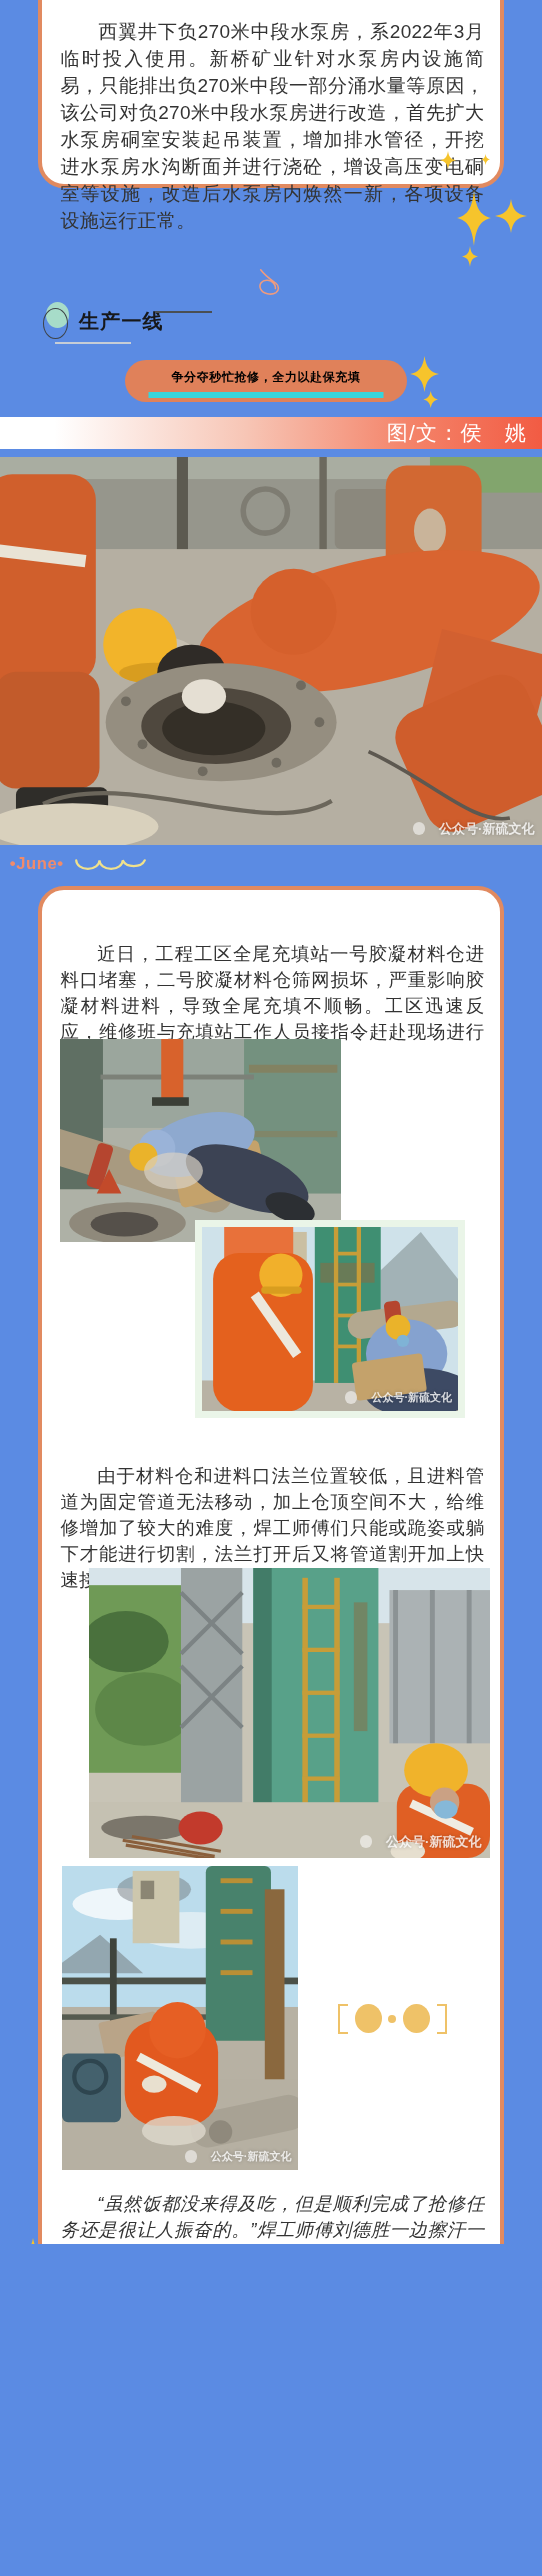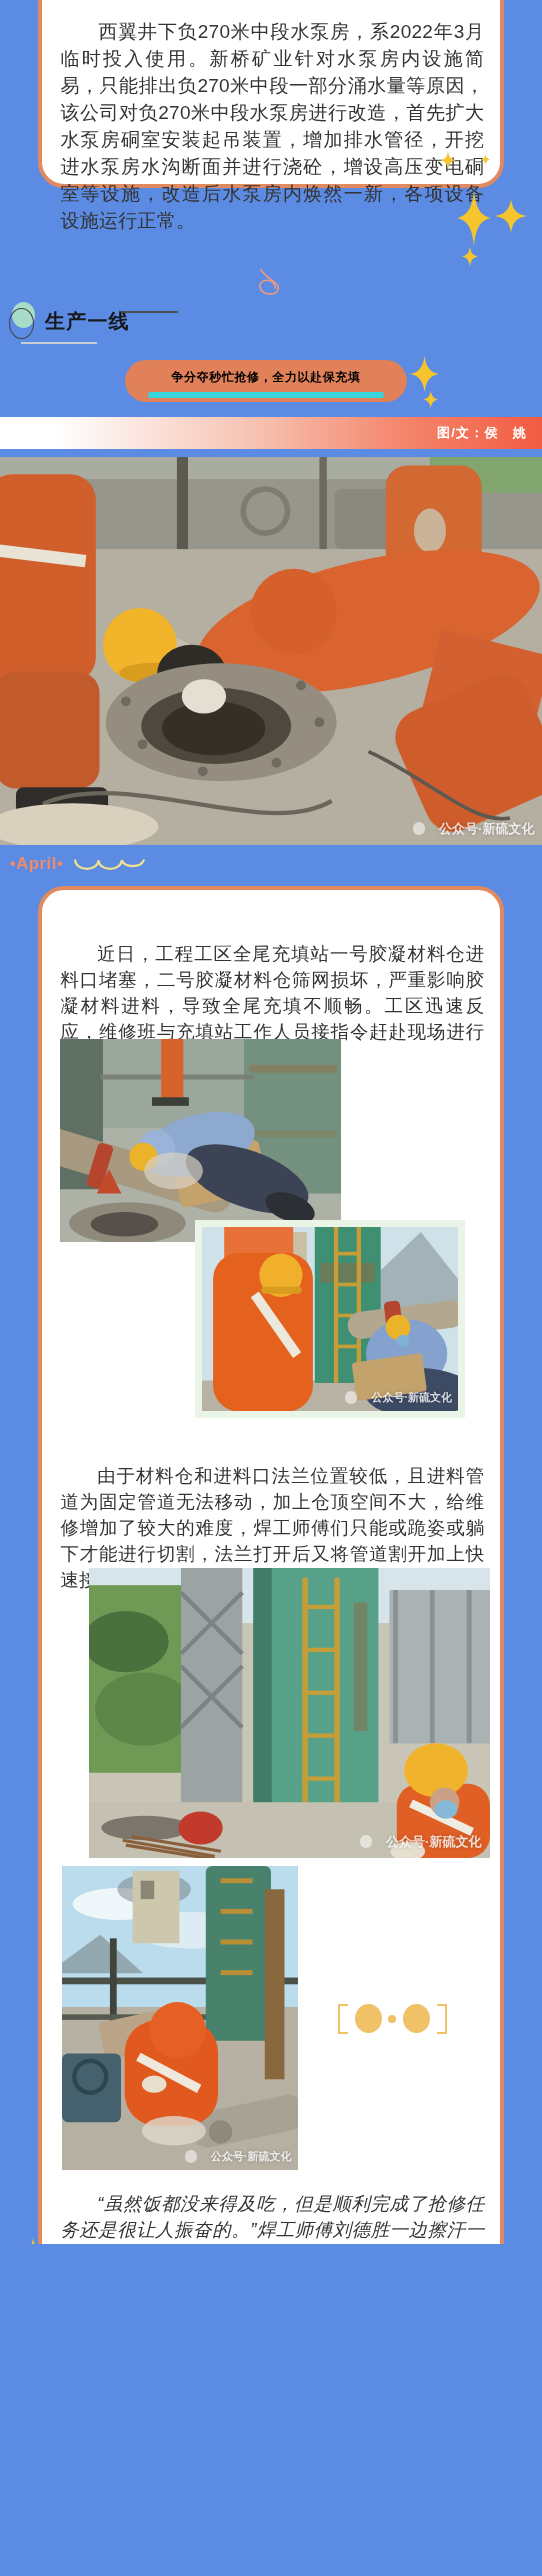--- a/index.html
+++ b/index.html
@@ -31,21 +31,21 @@
           display:flex;align-items:center;justify-content:center;}
   .banner-label{position:relative;color:#000000;font-size:12px;font-weight:bold;letter-spacing:0.6px;
                 white-space:nowrap;margin-bottom:7.4px;z-index:2;}
   .banner-underline{position:absolute;bottom:4.3px;left:50%;transform:translateX(-50%);
                     width:235px;height:5.5px;background:#37D5DB;z-index:1;}
 
   
   .credit-bar{position:absolute;left:0;width:543px;height:32px;box-sizing:border-box;
               background:linear-gradient(90deg,#ffffff 0%,#ffffff 10%,#f7c6b6 45%,#f4846a 75%,#f25b43 100%);
               display:flex;align-items:center;justify-content:flex-end;padding-right:16px;}
-  .credit-label{color:#fff;font-size:13px;font-weight:bold;letter-spacing:1.2px;white-space:nowrap;}
+  .credit-label{color:#fff;font-size:21px;font-weight:normal;letter-spacing:1.2px;white-space:nowrap;}
 
   
   .photo{position:absolute;overflow:hidden;background:#b5afa2;}
   .photo svg{display:block;width:100%;height:100%;}
   .photo-framed{background:#EAF5E8;padding:6.8px;box-sizing:border-box;}
   .photo-framed .inner{position:relative;width:100%;height:100%;overflow:hidden;}
   .wm{position:absolute;right:8.6px;bottom:7.4px;display:flex;align-items:center;gap:14px;
       color:rgba(255,255,255,.8);font-size:13px;font-weight:bold;white-space:nowrap;
       text-shadow:0 0 3.7px rgba(0,0,0,.25);}
   .wm-sm{font-size:11px;right:6.1px;bottom:6.1px;}
@@ -102,21 +102,21 @@
         <path fill="#F6C42C" d="M50 0C55 32 68 45 100 50C68 55 55 68 50 100C45 68 32 55 0 50C32 45 45 32 50 0Z"></path>
       </svg>
   </span>
 
   <span class="scribble" style="left:253px;top:268px;width:29.5px;height:27px;">
     <svg viewBox="0 0 48 46" width="100%" height="100%">
         <path d="M12 3C20 14 30 20 38 26C43 30 44 38 38 42C30 47 16 44 12 36C8 28 14 20 24 21C32 22 38 28 37 35" fill="none" stroke="#F09B7E" stroke-width="2.6" stroke-linecap="round"></path>
       </svg>
   </span>
 
-  <div class="sec" style="top:302px;">
+  <div class="sec" style="top:302px;margin-left:34px;">
     <span class="sec-dot"></span>
     <span class="sec-ring"></span>
     <span class="sec-label">生产一线</span>
     <span class="sec-line-dark"></span>
     <span class="sec-line-gray"></span>
   </div>
 
   <div class="banner" style="top:360px;">
     <span class="banner-underline"></span>
     <span class="banner-label">争分夺秒忙抢修，全力以赴保充填</span>
@@ -173,21 +173,21 @@
       <path d="M600 480C700 525 770 600 830 588" fill="none" stroke="#5d5850" stroke-width="6"></path>
       <ellipse cx="118" cy="602" rx="140" ry="38" fill="#d9d1bd"></ellipse>
     </svg>
     <figcaption class="wm">
       <span class="wm-icon"></span>
       <span>公众号·新硫文化</span>
     </figcaption>
   </figure>
 
   <div class="june">
-    <span class="june-label">•April•</span>
+    <span class="june-label">•June•</span>
     <span class="june-wave">
       <svg viewBox="0 0 116 26" width="100%" height="100%">
           <path d="M2 7A19 14 0 0 0 40 7A19 14 0 0 0 78 7A19 14 0 0 0 114 7" fill="none" stroke="#F0E18C" stroke-width="3.6" stroke-linecap="round"></path>
         </svg>
     </span>
   </div>
 
   <section class="card card-repair">
     <p class="para" style="left:18.4px;top:33px;">近日，工程工区全尾充填站一号胶凝材料仓进料口堵塞，二号胶凝材料仓筛网损坏，严重影响胶凝材料进料，导致全尾充填不顺畅。工区迅速反应，维修班与充填站工作人员接指令赶赴现场进行紧急抢修。</p>
 

